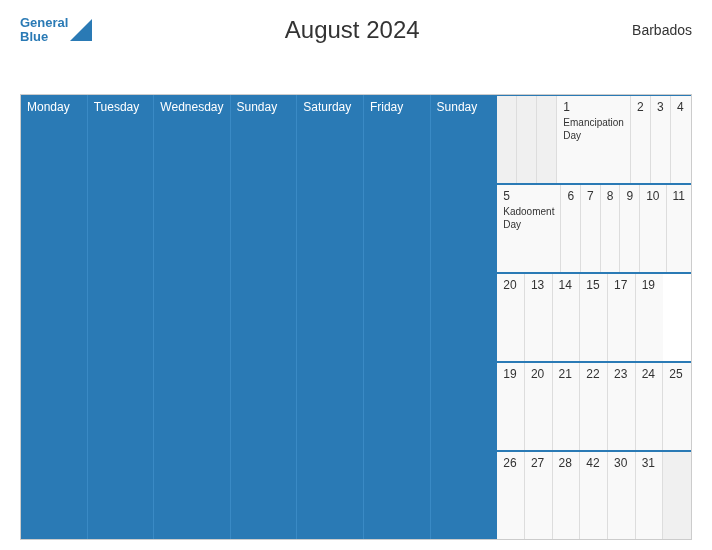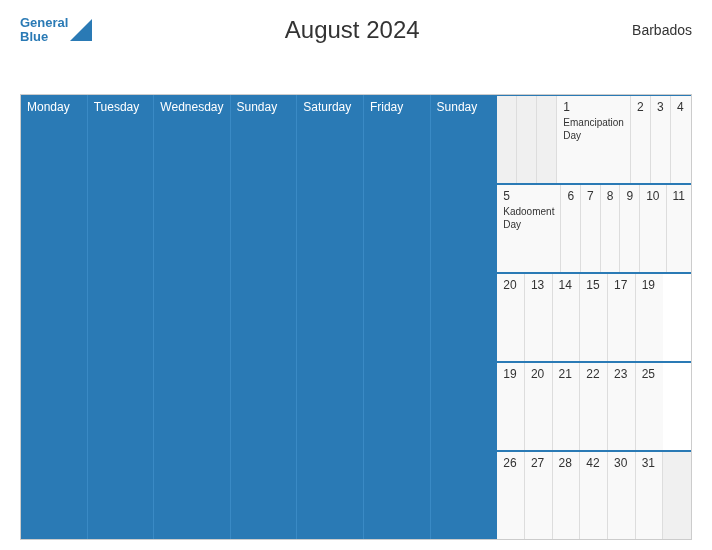--- a/index.html
+++ b/index.html
@@ -229,20 +229,23 @@
           <div class="day-cell">
             <span class="day-number">21</span>
           </div>
           <div class="day-cell">
             <span class="day-number">22</span>
           </div>
           <div class="day-cell">
             <span class="day-number">23</span>
           </div>
           <div class="day-cell">
+            <span class="day-number">24</span>
+          </div>
+          <div class="day-cell">
             <span class="day-number">25</span>
           </div>
         </div>
         <div class="week-row">
           <div class="day-cell">
             <span class="day-number">26</span>
           </div>
           <div class="day-cell">
             <span class="day-number">27</span>
           </div>

